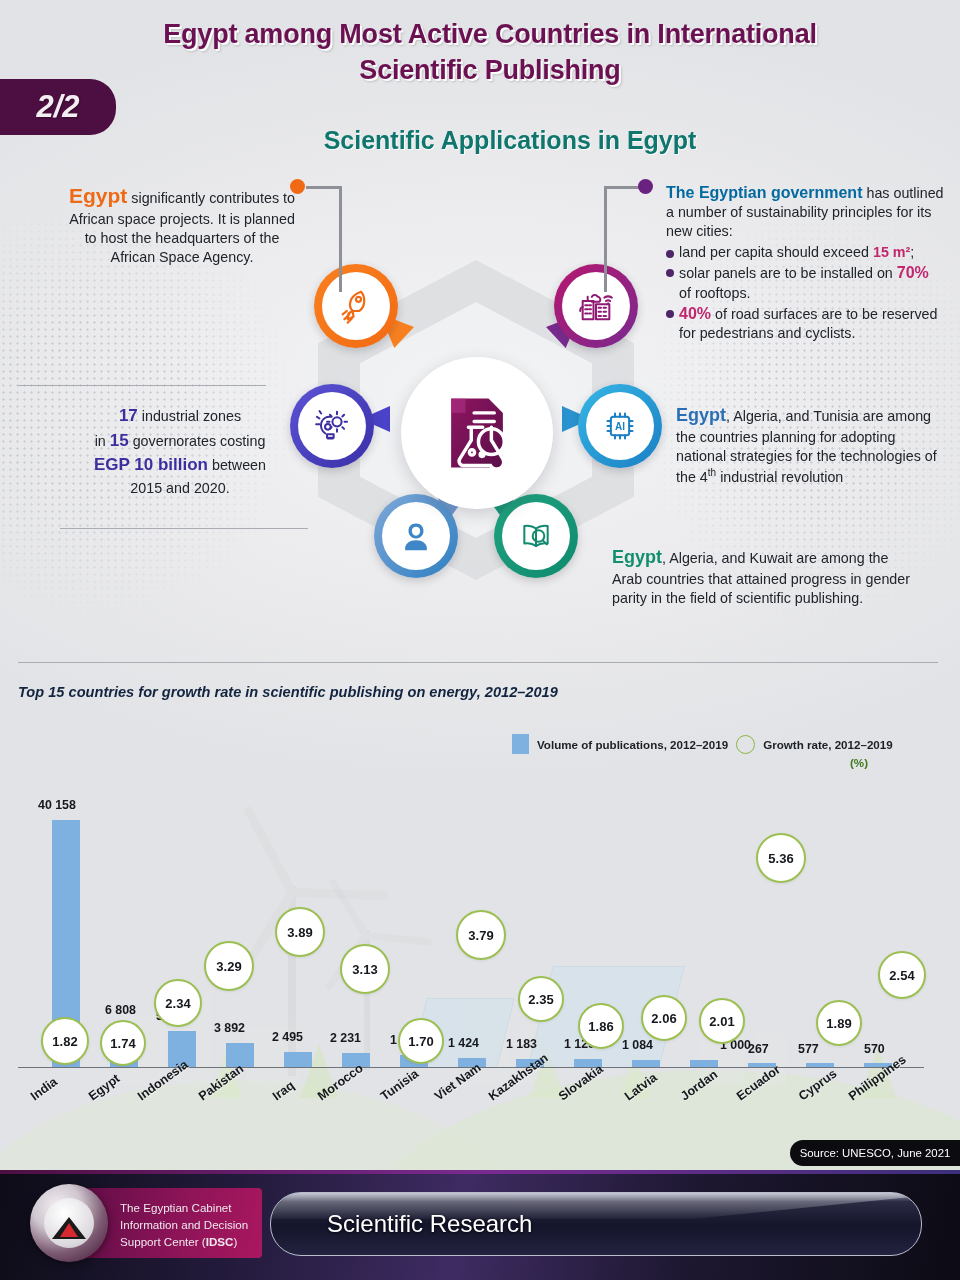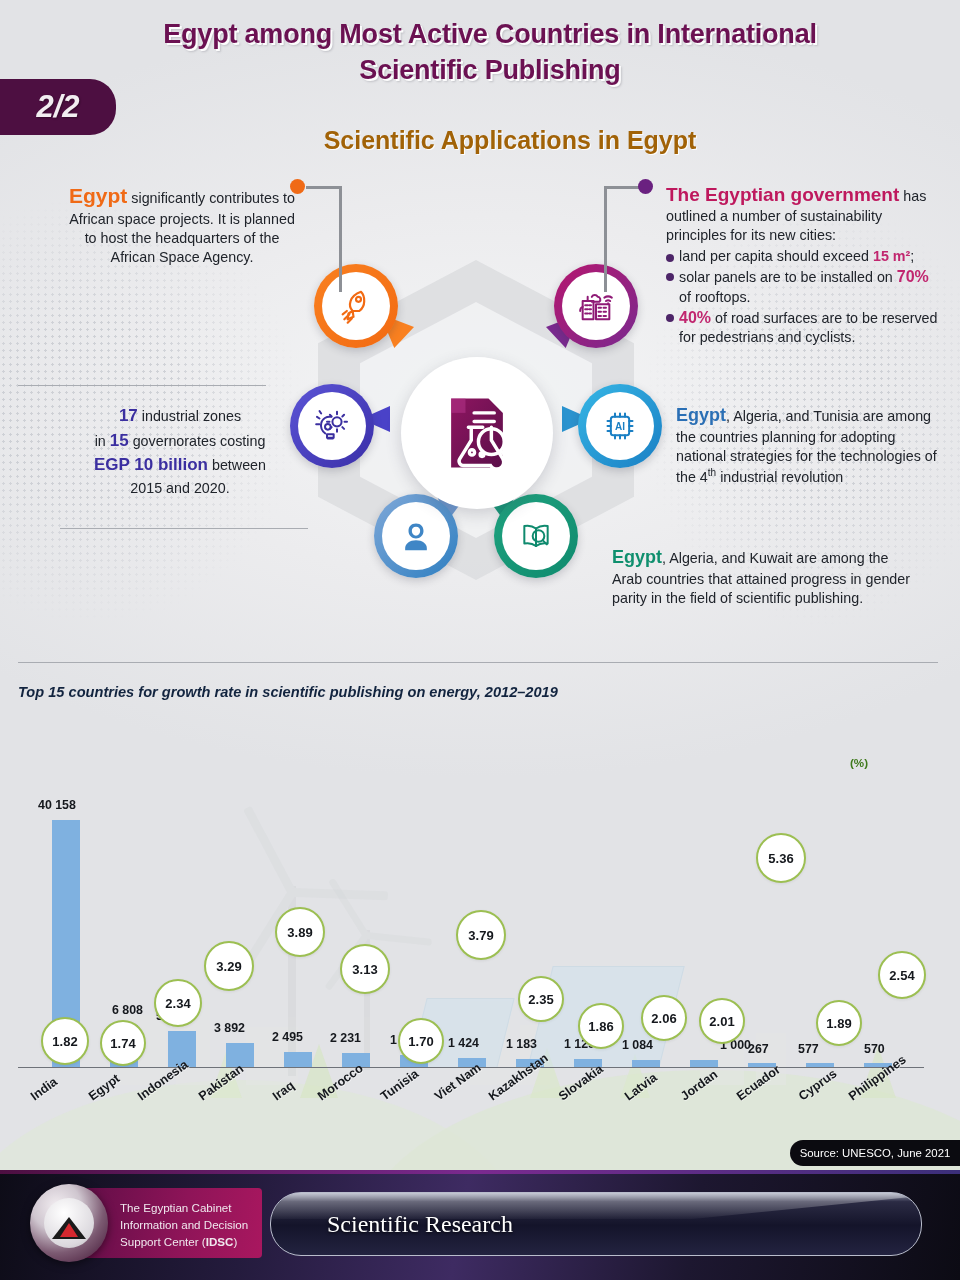--- a/index.html
+++ b/index.html
@@ -50,21 +50,21 @@
   }
   .badge{
     position:absolute;left:0;top:79px;width:116px;height:56px;
     background:#4d0f41;border-radius:0 26px 26px 0;
     color:#f2eef1;font-size:31px;font-weight:bold;font-style:italic;
     display:flex;align-items:center;justify-content:center;
     text-shadow:1px 1px 2px rgba(0,0,0,.35);
   }
   .title2{
     position:absolute;left:130px;top:126px;width:760px;text-align:center;
-    font-size:25px;font-weight:bold;color:#a16207;
+    font-size:25px;font-weight:bold;color:#0f766e;
     text-shadow:1px 1px 0 rgba(255,255,255,.9);
   }
 
   
   .diag{position:absolute;left:296px;top:252px;width:360px;height:350px;}
   .hexring{
     position:absolute;left:22px;top:8px;width:316px;height:320px;
     background:#dcdde0;opacity:.85;
     clip-path:polygon(50% 0%,100% 26%,100% 74%,50% 100%,0% 74%,0% 26%);
   }
@@ -104,21 +104,21 @@
   .at-6{left:188px;top:236px;background:#17997a;clip-path:polygon(100% 0,0 16%,62% 100%);}
 
   
   .conn{position:absolute;z-index:6;}
   .conn .ln{position:absolute;background:#8d9096;}
   .dotend{position:absolute;width:15px;height:15px;border-radius:50%;}
 
   
   .tb{position:absolute;font-size:14.3px;line-height:1.33;color:#20242b;}
   .lead-or{font-size:21px;font-weight:bold;color:#f06a16;}
-  .lead-mg{font-size:19px;font-weight:bold;color:#be185d;}
+  .lead-mg{font-size:16px;font-weight:bold;color:#0369a1;}
   .lead-bl{font-size:18px;font-weight:bold;color:#2a6fb5;}
   .lead-tl{font-size:18px;font-weight:bold;color:#0f8f6e;}
   .num-pu{font-weight:bold;color:#3b2fa0;font-size:17px;}
   .num-mg{font-weight:bold;color:#c1266f;}
   .tdark{font-weight:bold;color:#14627e;font-size:17px;}
   .bullets{list-style:none;margin:2px 0 0;padding:0;}
   .bullets li{position:relative;padding-left:13px;margin:0;}
   .bullets li::before{
     content:"";position:absolute;left:0;top:7px;width:8px;height:8px;
     border-radius:50%;background:#4d2568;
@@ -201,21 +201,21 @@
     border:1px solid #b9bdcc;overflow:hidden;
     display:flex;align-items:center;
   }
   .fbar::before{
     content:"";position:absolute;left:0;top:0;width:680px;height:26px;
     background:linear-gradient(180deg,rgba(255,255,255,.42),rgba(255,255,255,.03));
     clip-path:polygon(0 0,100% 0,62% 100%,0 100%);
   }
   .ftxt{
     position:relative;z-index:2;margin-left:56px;color:#ffffff;
-    font-family:Liberation Serif, serif;font-size:24px;
+    font-family:Liberation Sans, sans-serif;font-size:24px;
     text-shadow:0 1px 3px rgba(0,0,0,.8);
   }
 </style>
 </head>
 <body>
 
 <div class="page">
 
   <div class="bg-top"></div>
   <div class="dots-l"></div>
@@ -404,20 +404,26 @@
 
   <div class="tb" style="left:612px;top:546px;width:306px;">
     <span class="lead-tl">Egypt</span><span>, Algeria, and Kuwait are among the Arab countries that attained progress in gender parity in the field of scientific publishing.</span>
   </div>
 
   <div class="chart">
     <div class="ch-title">
       <span>Top 15 countries for growth rate in scientific publishing on energy, 2012–2019</span><br>
     </div>
 
+    <div class="legend">
+      <div class="lg-sw"></div>
+      <div class="lg-tx">Volume of publications, 2012–2019</div>
+      <div class="lg-ci"></div>
+      <div class="lg-tx">Growth rate, 2012–2019</div>
+    </div>
     <div class="lg-pct">(%)</div>
 
     <div class="plot">
 
       <div class="turbine" style="left:240px;top:30px;width:120px;height:280px;">
         <div class="mast" style="left:48px;top:96px;width:8px;height:190px;"></div>
         <div class="blade" style="left:52px;top:98px;width:96px;height:9px;transform:rotate(-118deg);"></div>
         <div class="blade" style="left:52px;top:98px;width:96px;height:9px;transform:rotate(2deg);"></div>
         <div class="blade" style="left:52px;top:98px;width:96px;height:9px;transform:rotate(122deg);"></div>
       </div>
@@ -442,21 +448,21 @@
       <div class="bar" style="left:458px;top:298px;width:28px;height:9px;"></div>
       <div class="bar" style="left:516px;top:299px;width:28px;height:8px;"></div>
       <div class="bar" style="left:574px;top:299px;width:28px;height:8px;"></div>
       <div class="bar" style="left:632px;top:300px;width:28px;height:7px;"></div>
       <div class="bar" style="left:690px;top:300px;width:28px;height:7px;"></div>
       <div class="bar" style="left:748px;top:303px;width:28px;height:4px;"></div>
       <div class="bar" style="left:806px;top:303px;width:28px;height:4px;"></div>
       <div class="bar" style="left:864px;top:303px;width:28px;height:4px;"></div>
 
       <div class="barlbl" style="left:38px;top:38px;">40 158</div>
-      <div class="barlbl" style="left:112px;top:243px;">6 808</div>
+      <div class="barlbl" style="left:105px;top:243px;">6 808</div>
       <div class="barlbl" style="left:156px;top:249px;">5 721</div>
       <div class="barlbl" style="left:214px;top:261px;">3 892</div>
       <div class="barlbl" style="left:272px;top:270px;">2 495</div>
       <div class="barlbl" style="left:330px;top:271px;">2 231</div>
       <div class="barlbl" style="left:390px;top:273px;">1 951</div>
       <div class="barlbl" style="left:448px;top:276px;">1 424</div>
       <div class="barlbl" style="left:506px;top:277px;">1 183</div>
       <div class="barlbl" style="left:564px;top:277px;">1 129</div>
       <div class="barlbl" style="left:622px;top:278px;">1 084</div>
       <div class="barlbl" style="left:680px;top:278px;margin-left:40px;">1 000</div>

